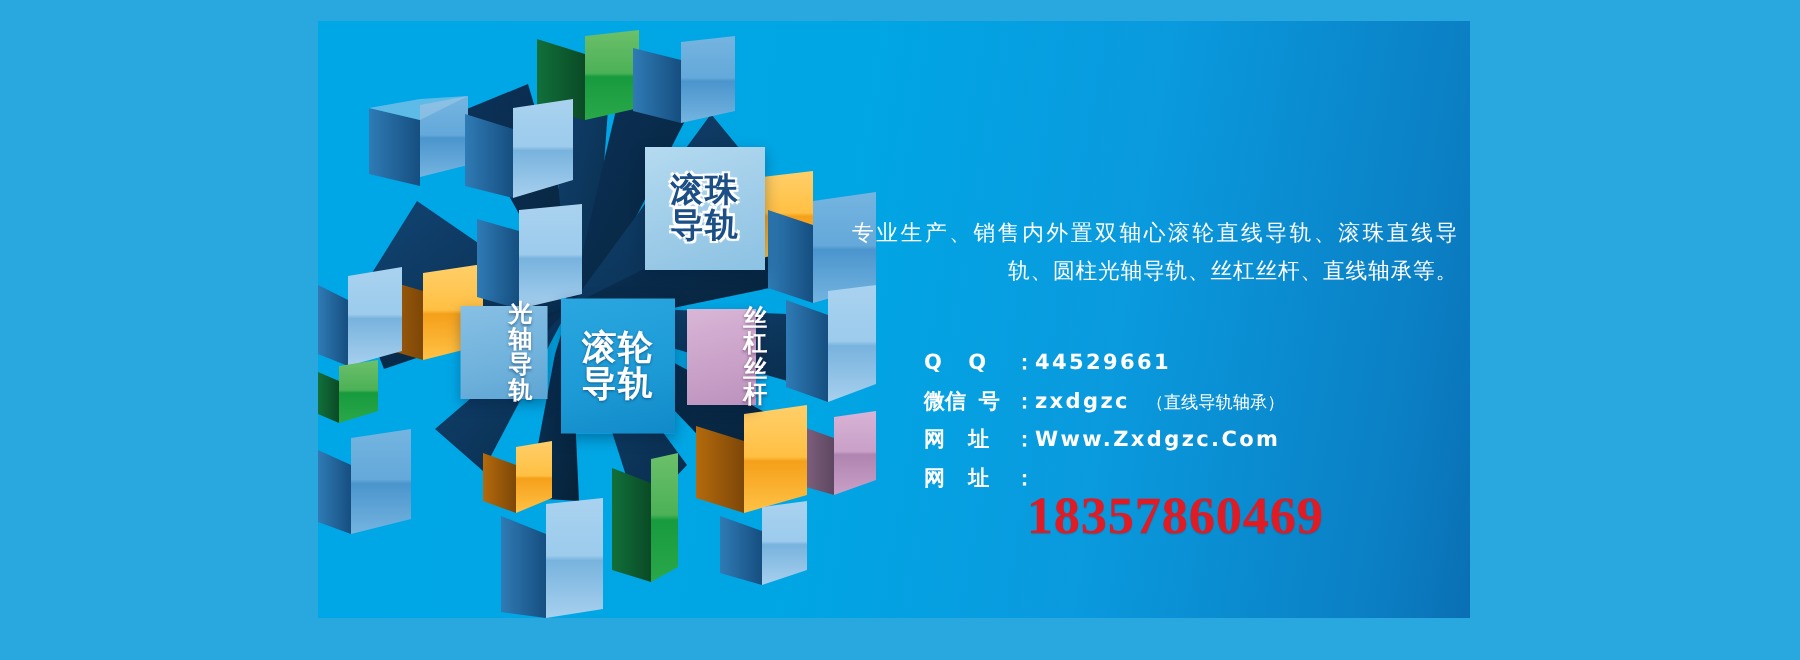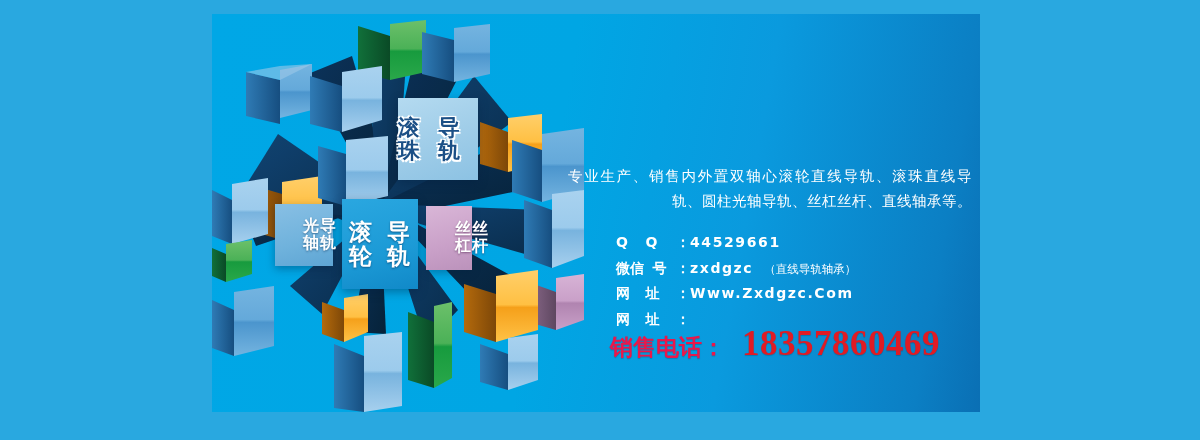--- a/index.html
+++ b/index.html
@@ -17,23 +17,24 @@
     overflow:hidden;
   }
 
   
   .art{position:absolute;left:0;top:0;width:372px;height:398px;overflow:hidden;}
   .art svg{position:absolute;left:0;top:0;}
 
   
   .plabel{
     position:absolute;
-    display:flex;flex-direction:row;align-items:center;justify-content:center;
+    display:flex;flex-direction:column;align-items:center;justify-content:center;
     line-height:1.05;font-weight:bold;letter-spacing:1px;
     box-sizing:border-box;
+    margin-left:32px;
   }
   .plabel span{display:block;}
 
   .lb-ball{
     left:186px;top:84px;width:80px;height:82px;
     background:linear-gradient(160deg,#b4daf0 0%,#9ecce8 55%,#8cc2e3 100%);
     color:#1b4f86;font-size:22px;
     text-shadow:
       -1.5px -1.5px 0 #fff, 1.5px -1.5px 0 #fff,
       -1.5px  1.5px 0 #fff, 1.5px  1.5px 0 #fff,
@@ -73,21 +74,21 @@
     text-align:center;color:#fba919;
     font-size:31px;font-weight:bold;letter-spacing:1px;line-height:1.34;
     text-shadow:
       -1px -1px 0 #c9761a, 1px -1px 0 #c9761a,
       -1px  1px 0 #c9761a, 1px  1px 0 #c9761a,
        2px 2px 2px rgba(80,40,0,.35);
   }
   .headline .h-line{display:block;}
 
   .desc{
-    position:absolute;left:16px;top:150px;width:404px;
+    position:absolute;left:16px;top:130px;width:404px;
     color:#ffffff;font-size:14.5px;line-height:1.72;
     text-align:justify;text-align-last:right;letter-spacing:.5px;
   }
 
   .contact{position:absolute;left:64px;top:218px;width:364px;color:#ffffff;}
   .crow{display:flex;align-items:baseline;font-size:14px;line-height:1.55;margin-bottom:4px;}
   .ckey{
     width:74px;flex:0 0 74px;
     display:flex;justify-content:space-between;
     font-weight:bold;letter-spacing:0;
@@ -344,19 +345,18 @@
           <span class="ckey">
             <span class="kch">网</span>
             <span class="kch">址</span>
             <span class="colon">：</span>
           </span>
         </div>
 
       </div>
 
       <div class="phone">
-        <span class="phone-label">销售电话：</span>
         <span class="phone-number">18357860469</span>
       </div>
 
     </div>
   </div>
 </div>
 
 </body></html>

